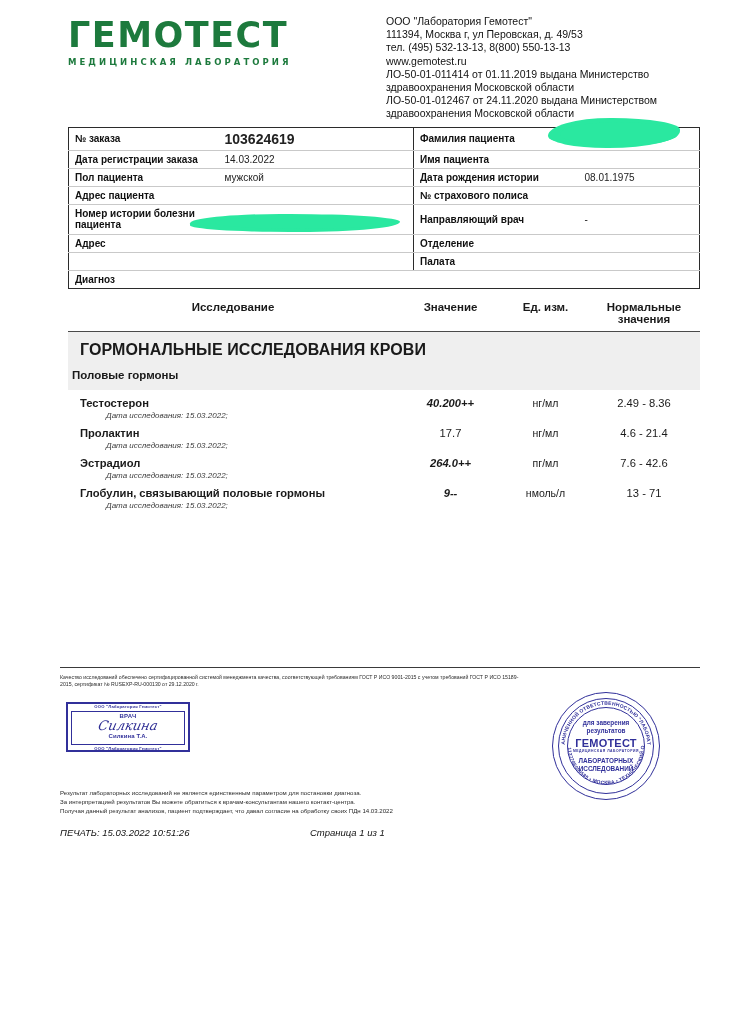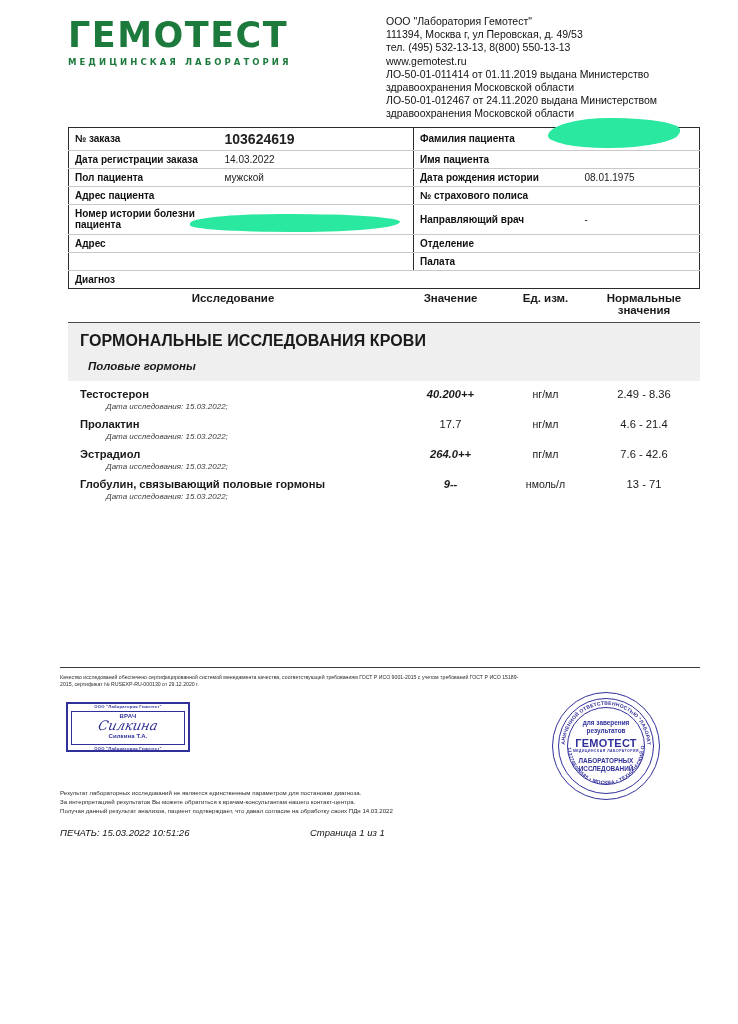--- a/index.html
+++ b/index.html
@@ -76,21 +76,21 @@
   .ptable td.val.big { font-size: 14px; font-weight: 700; }
   .ptable td.mid-sep { border-left: 1.3px solid #2b2b2b; }
   .ptable tr.thick-top td { border-top: 1.3px solid #2b2b2b; }
   .c-l1 { width: 150px; }
   .c-l2 { width: 195px; }
   .c-r1 { width: 165px; }
   .c-r2 { width: auto; }
   .tall { height: 30px; }
 
   
-  .results { padding: 0 38px 0 68px; margin-top: 3px; }
+  .results { padding: 0 38px 0 68px; margin-top: 12px; }
   .rtable { width: 100%; border-collapse: collapse; table-layout: fixed; }
   .rtable th {
     font-size: 11.5px;
     font-weight: 700;
     padding: 0 0 6px 0;
     vertical-align: top;
   }
   .th-name { width: 330px; text-align: center; }
   .th-val  { width: 105px; text-align: center; }
   .th-unit { width: 85px;  text-align: center; }
@@ -101,22 +101,21 @@
     background: #efefef;
     font-size: 16px;
     font-weight: 700;
     padding: 9px 0 8px 12px;
     letter-spacing: .1px;
   }
   .band-sub td {
     background: #efefef;
     font-size: 11.5px;
     font-weight: 700;
-    padding: 2px 0 9px 20px;
-    font-style: italic;
+    padding: 2px 0 9px 4px;
   }
 
   .rrow td {
     font-size: 11.2px;
     padding: 7px 0 0 0;
     vertical-align: top;
   }
   .rrow td.name { font-weight: 700; padding-left: 12px; }
   .rrow td.val  { text-align: center; }
   .rrow td.val.abn { font-weight: 700; font-style: italic; }

